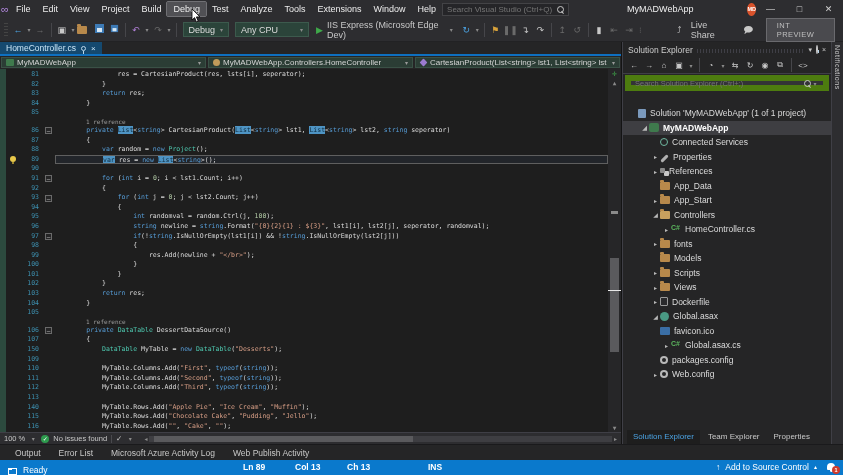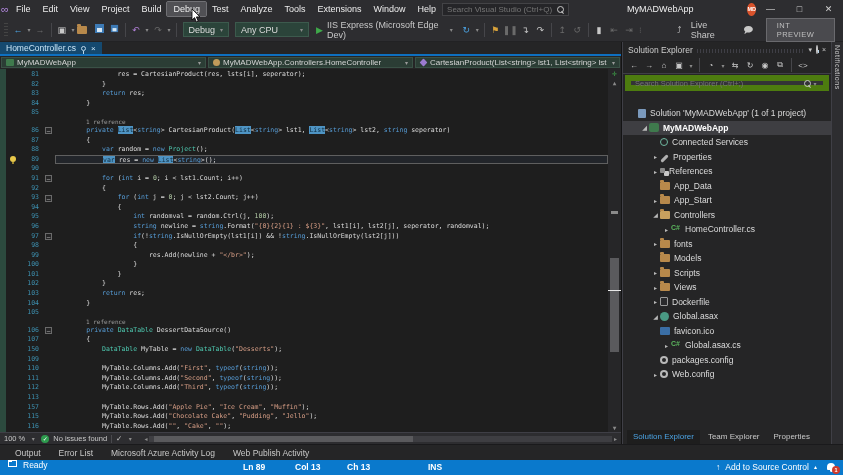--- a/index.html
+++ b/index.html
@@ -139,21 +139,21 @@
   
   .nstrip { width:12px; flex:none; background:#2D2D30; border-left:1px solid #3F3F46; position:relative; }
   .nstrip .vtext { writing-mode:vertical-rl; font-size:7px; color:#C8C8C8; position:absolute; top:3px; left:2px; letter-spacing:.5px; }
 
   
   .paneltabs { height:16px; background:#252526; display:flex; align-items:center; font-size:8.5px; color:#C8C8C8;
     flex:none; padding-left:8px; gap:4px; border-top:1px solid #1A1A1C; }
   .ptab { padding:2px 7px; }
 
   
-  .statusbar { height:15px; background:#0A79CC; color:#FFFFFF; font-size:8.5px; display:flex; align-items:flex-start;
+  .statusbar { height:15px; background:#0A79CC; color:#FFFFFF; font-size:8.5px; display:flex; align-items:flex-end;
     flex:none; position:relative; }
   .sb-icon { width:9px; height:7px; border:1px solid #fff; margin:0 6px 0 8px; position:relative; }
   .sb-icon::after { content:""; position:absolute; left:-1px; top:-1px; width:4px; height:2px; background:#fff; }
   .sb-abs { position:absolute; top:0; line-height:15px;font-weight:bold; }
   .sb-right { position:absolute; right:26px; top:0; line-height:15px; display:flex; align-items:center; gap:5px; }
   .bell { position:absolute; right:8px; top:3px; width:8px; height:7px; background:#fff; border-radius:4px 4px 1px 1px; }
   .bell::after { content:""; position:absolute; left:2.5px; bottom:-2px; width:3px; height:2px; background:#fff; border-radius:0 0 2px 2px; }
   .badge { position:absolute; right:3px; top:6px; width:8px; height:8px; border-radius:50%; background:#D03A2B;
     color:#fff; font-size:5.5px; line-height:8px; text-align:center; font-weight:bold; }
 
@@ -471,21 +471,21 @@
               <span class="ctext"><span>            MyTable.Columns.Add(</span><span class="c-s">"Third"</span><span>, </span><span class="c-k">typeof</span><span>(</span><span class="c-k">string</span><span>));</span></span>
             </div>
             <div class="crow">
               <span class="gut-glyph"></span>
               <span class="lnum">113</span>
               <span class="fold"></span>
               <span class="ctext"></span>
             </div>
             <div class="crow">
               <span class="gut-glyph"></span>
-              <span class="lnum">157</span>
+              <span class="lnum">140</span>
               <span class="fold"></span>
               <span class="ctext"><span>            MyTable.Rows.Add(</span><span class="c-s">"Apple Pie"</span><span>, </span><span class="c-s">"Ice Cream"</span><span>, </span><span class="c-s">"Muffin"</span><span>);</span></span>
             </div>
             <div class="crow">
               <span class="gut-glyph"></span>
               <span class="lnum">115</span>
               <span class="fold"></span>
               <span class="ctext"><span>            MyTable.Rows.Add(</span><span class="c-s">"Chocolate Cake"</span><span>, </span><span class="c-s">"Pudding"</span><span>, </span><span class="c-s">"Jello"</span><span>);</span></span>
             </div>
             <div class="crow">

